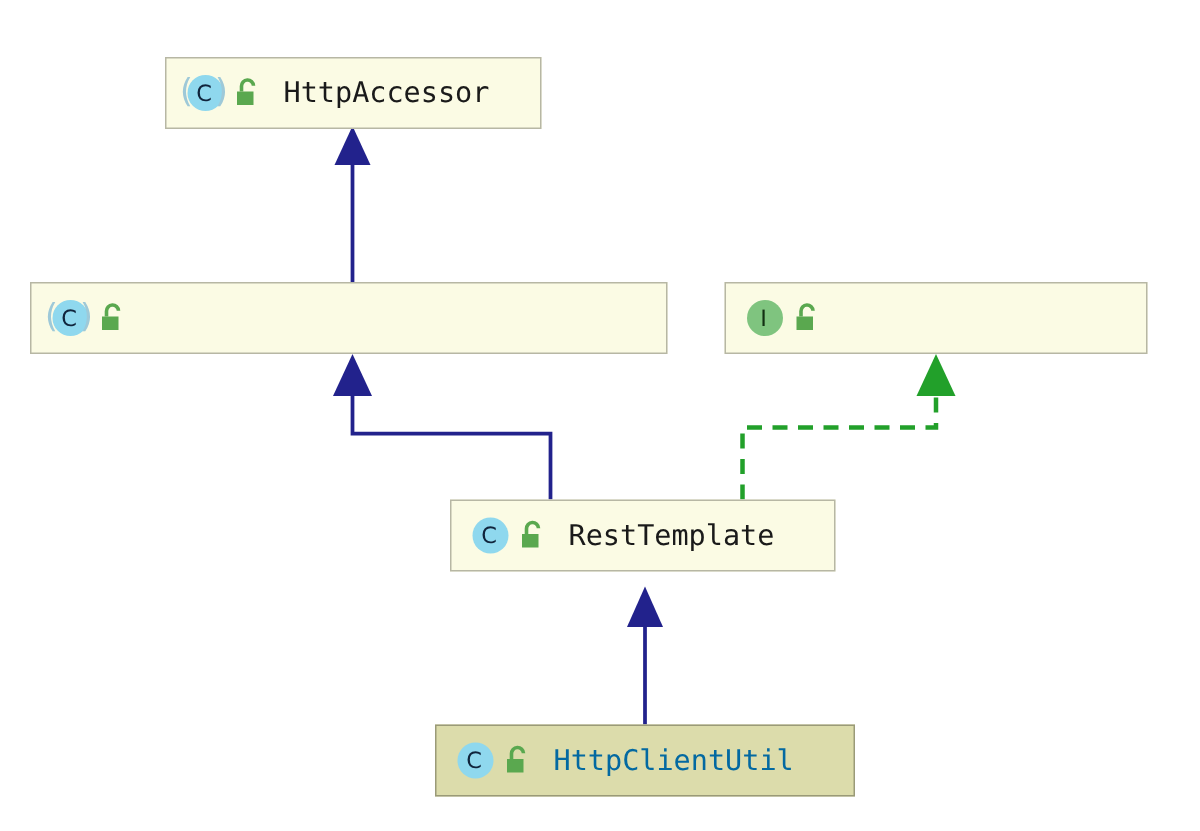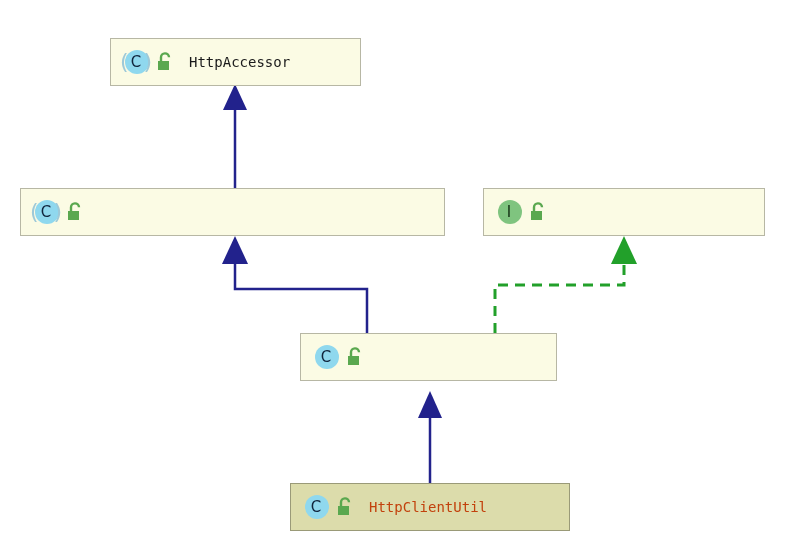--- a/index.html
+++ b/index.html
@@ -95,27 +95,27 @@
 
   .lock-icon {
     width: 20px;
     height: 22px;
     margin-left: 4px;
     flex: 0 0 auto;
     display: block;
   }
   .node-label {
     font-family: "DejaVu Sans Mono", "Liberation Mono", monospace;
-    font-size: 14px;
+    font-size: 19px;
     color: #1a1a1a;
     margin-left: 14px;
     letter-spacing: 0px;
   }
   .uml-node.highlight .node-label {
-    color: #c2410c;
+    color: #0369a1;
     text-align: center;
   }
 </style>
 </head>
 <body>
 
 <div id="diagram-canvas">
 
   <svg id="edge-layer" viewBox="0 0 800 554" width="800" height="554" xmlns="http://www.w3.org/2000/svg">
 
@@ -188,20 +188,21 @@
     <span class="node-icons">
       <span class="type-icon class-icon no-paren">
         <span class="disc"></span>
         <span class="glyph">C</span>
       </span>
       <svg class="lock-icon" viewBox="0 0 20 22">
         <path d="M6 10 V6.5 A4 4 0 0 1 14 6.2" fill="none" stroke="#5aa84f" stroke-width="2.4"></path>
         <rect x="3" y="10" width="11" height="9" fill="#5aa84f"></rect>
       </svg>
     </span>
+    <span class="node-label">RestTemplate</span>
   </div>
 
   <div class="uml-node highlight" style="left:290px; top:483px; width:280px; height:48px;">
     <span class="node-icons">
       <span class="type-icon class-icon no-paren">
         <span class="disc"></span>
         <span class="glyph">C</span>
       </span>
       <svg class="lock-icon" viewBox="0 0 20 22">
         <path d="M6 10 V6.5 A4 4 0 0 1 14 6.2" fill="none" stroke="#5aa84f" stroke-width="2.4"></path>

